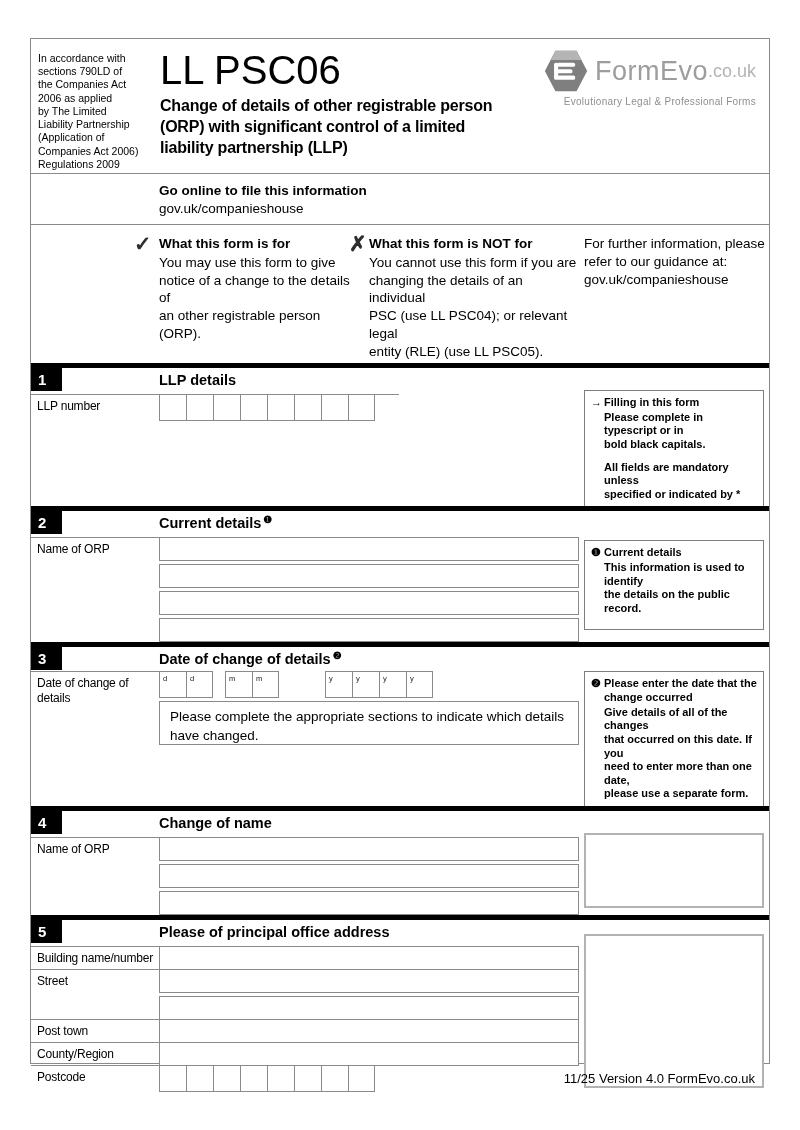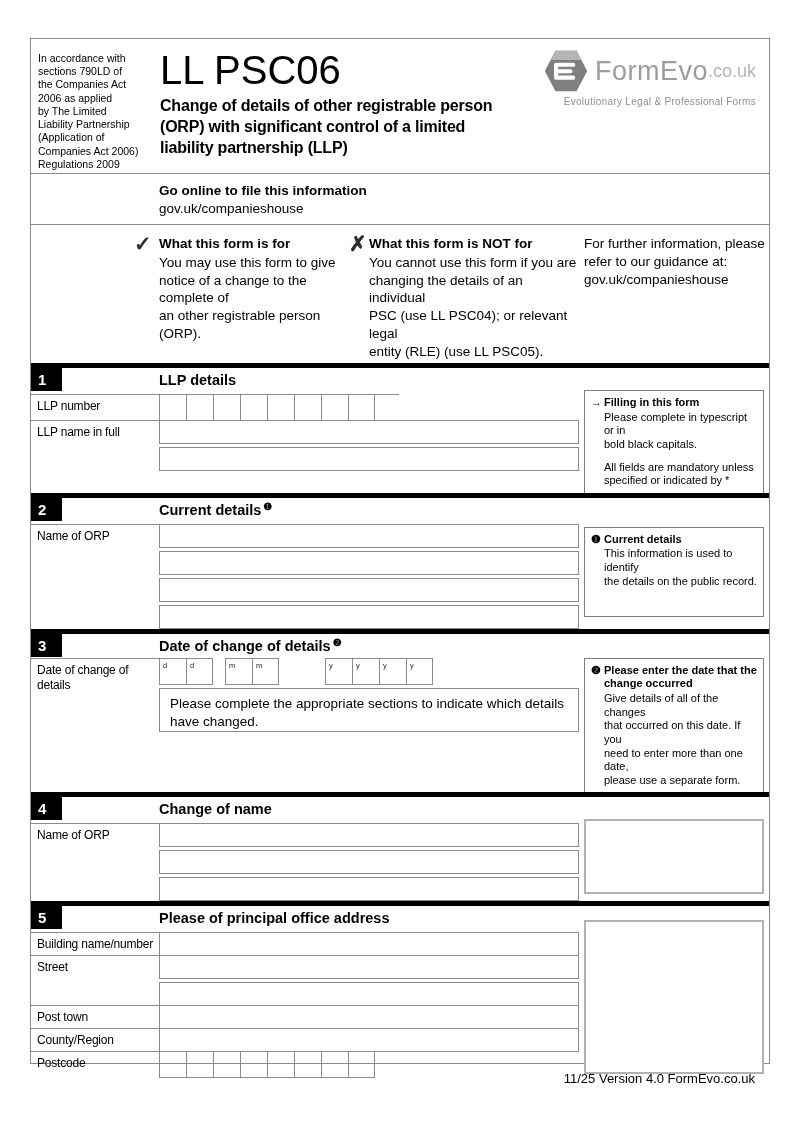--- a/index.html
+++ b/index.html
@@ -74,21 +74,21 @@
 
   .hintbox { margin-top:3px; width:420px; height:44px; border:1px solid #8a8a8a;
     font-size:13.5px; line-height:1.35; padding:6px 10px; white-space:pre-line; }
 
   
   .note { border:1px solid #7e7e7e; font-size:11px; line-height:1.24;
     padding:5px 5px 5px 6px; overflow:hidden; background:#fff; }
   .note-head { display:flex; font-weight:bold; }
   .note-marker { width:13px; flex:none; }
   .note-title { white-space:pre-line; }
-  .note-body { padding-left:13px; white-space:pre-line; margin-top:1px; }
+  .note-body { padding-left:13px; white-space:pre-line; margin-top:1px;font-weight:bold; }
   .note-body.gap { margin-top:9px; }
   .note-s1 { margin-top:22px; flex:1; border-bottom:none; }
   .note-s2 { margin-top:29px; flex:1; margin-bottom:12px; }
   .note-s3 { margin-top:24px; flex:1; border-bottom:none; }
   .emptybox { border:2px solid #b2b2b2; background:#fff; }
   .emptybox-s4 { margin-top:22px; height:75px; }
   .emptybox-s5 { margin-top:14px; flex:1; margin-bottom:4px; }
 
   .footer { position:absolute; top:1071px; right:45px; font-size:13px; }
 </style>
@@ -133,21 +133,21 @@
   <div class="go-online">
     <div class="b">Go online to file this information</div>
     <div>gov.uk/companieshouse</div>
   </div>
 
   <div class="form-info">
     <span class="mark mark-check">✓</span>
     <div class="info-col col-for">
       <h3>What this form is for</h3>
       <p>You may use this form to give
-notice of a change to the complete of
+notice of a change to the details of
 an other registrable person (ORP).</p>
     </div>
     <span class="mark mark-cross">✗</span>
     <div class="info-col col-notfor">
       <h3>What this form is NOT for</h3>
       <p>You cannot use this form if you are
 changing the details of an individual
 PSC (use LL PSC04); or relevant legal
 entity (RLE) (use LL PSC05).</p>
     </div>
@@ -170,27 +170,20 @@
             <div class="cellrow">
               <div class="cell"></div>
                 <div class="cell"></div>
                 <div class="cell"></div>
                 <div class="cell"></div>
                 <div class="cell"></div>
                 <div class="cell"></div>
                 <div class="cell"></div>
                 <div class="cell"></div>
             </div>
-          </div>
-        </div>
-        <div class="frow">
-          <div class="flabel">LLP name in full</div>
-          <div class="finput">
-            <div class="iline"></div>
-            <div class="iline"></div>
           </div>
         </div>
       </div>
       <div class="secside">
         <div class="note note-s1">
           <div class="note-head">
             <span class="note-marker">→</span>
             <span class="note-title">Filling in this form</span>
           </div>
           <div class="note-body">Please complete in typescript or in

